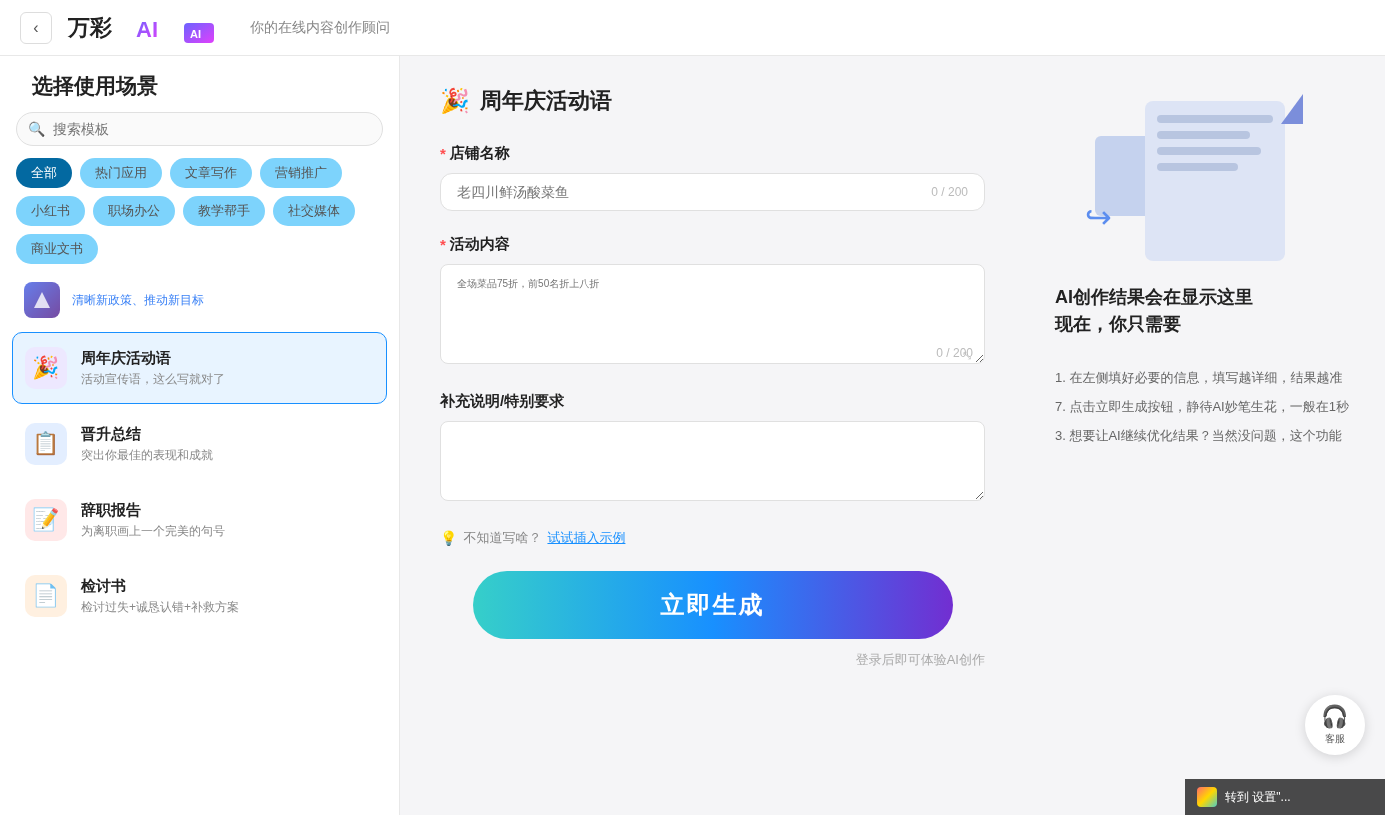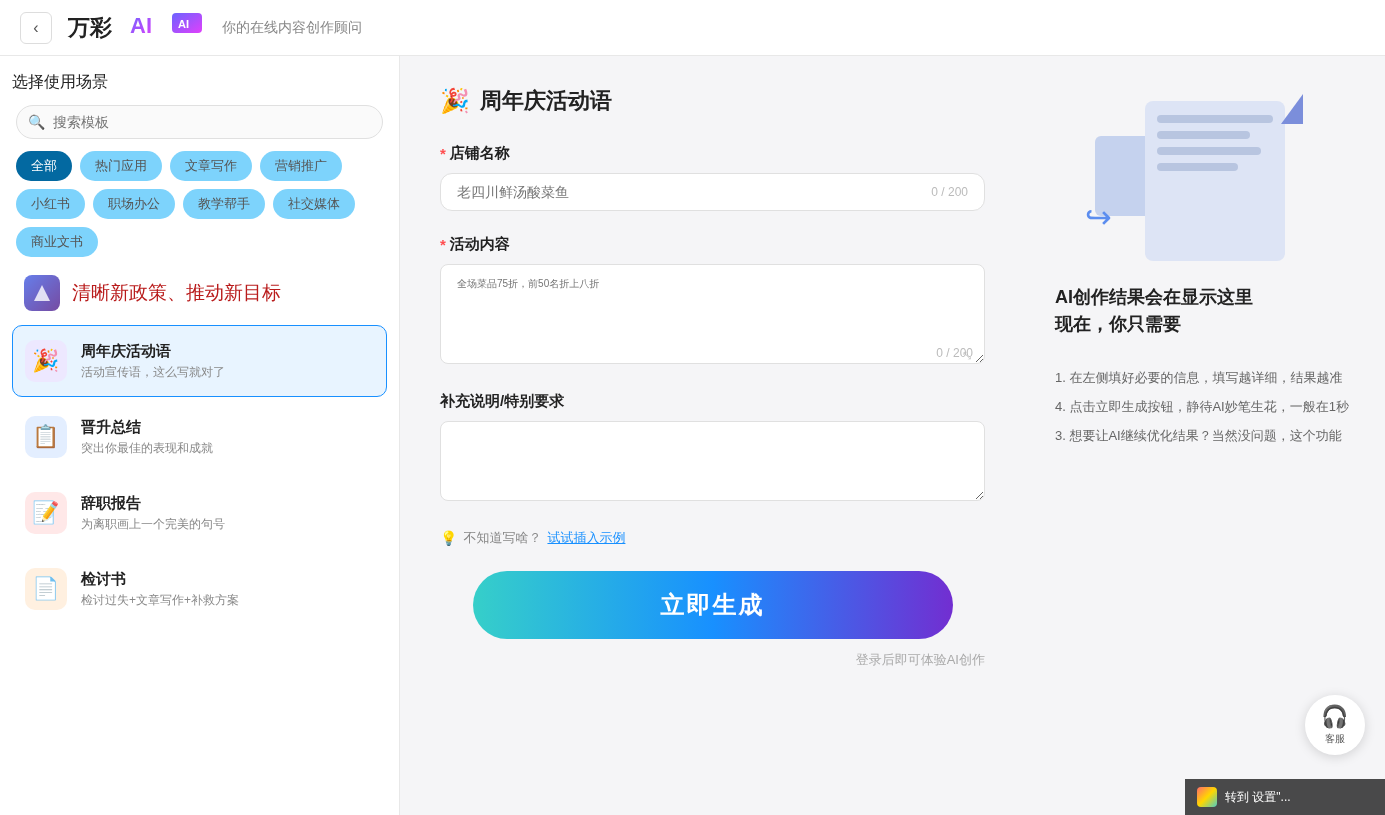--- a/index.html
+++ b/index.html
@@ -19,48 +19,48 @@
       border: 1px solid #ddd;
       border-radius: 6px;
       display: flex; align-items: center; justify-content: center;
       cursor: pointer;
       margin-right: 16px;
       color: #555;
       font-size: 16px;
     }
     .logo-area {
       display: flex;
-      align-items: flex-start;
-      gap: 18px;
+      align-items: flex-end;
+      gap: 24px;
     }
     .header-subtitle {
-      margin-left: 20px;
+      margin-left: 36px;
       color: #888;
       font-size: 14px;
     }
 
     
     .main-layout {
       display: flex;
       height: calc(815px - 56px);
     }
 
     
     .sidebar {
       width: 400px;
       background: #fff;
       border-right: 1px solid #e8e8e8;
       display: flex;
       flex-direction: column;
       overflow: hidden;
     }
     .sidebar-title {
-      padding: 16px 12px 12px;
-      font-size: 16px;
-      font-weight: 400;
+      padding: 16px 32px 12px;
+      font-size: 21px;
+      font-weight: 700;
       color: #222;
     }
     .search-box {
       margin: 0 16px 12px;
       position: relative;
     }
     .search-input {
       width: 100%;
       padding: 8px 12px 8px 36px;
       border: 1px solid #e0e0e0;
@@ -153,22 +153,22 @@
     .special-icon {
       width: 36px; height: 36px;
       background: linear-gradient(135deg, #667eea, #764ba2);
       border-radius: 8px;
       display: flex; align-items: center; justify-content: center;
       font-size: 16px;
       margin-right: 12px;
       flex-shrink: 0;
     }
     .special-text {
-      font-size: 19px;
-      color: #b91c1c;
+      font-size: 12px;
+      color: #3b82f6;
     }
 
     
     .content-area {
       flex: 1;
       padding: 30px 40px;
       overflow-y: auto;
       background: #f5f5f7;
     }
 
@@ -435,21 +435,21 @@
         <div class="list-item-content">
           <div class="title">辞职报告</div>
           <div class="desc">为离职画上一个完美的句号</div>
         </div>
       </div>
 
       <div class="list-item">
         <div class="list-item-icon orange-bg">📄</div>
         <div class="list-item-content">
           <div class="title">检讨书</div>
-          <div class="desc">检讨过失+文章写作+补救方案</div>
+          <div class="desc">检讨过失+诚恳认错+补救方案</div>
         </div>
       </div>
     </div>
   </div>
 
   <div class="content-area">
 
     <div class="form-header">
       <span class="form-title-icon">🎉</span>
       <span class="form-title">周年庆活动语</span>
@@ -514,21 +514,21 @@
 
       <div style="position:absolute;bottom:40px;left:0;font-size:32px;color:#5b8def;transform:scaleX(-1);">↩</div>
     </div>
 
     <div class="instructions" style="margin-top:8px;">
       <div class="instructions-title">
         <div>AI创作结果会在显示这里</div>
         <div>现在，你只需要</div>
       </div>
       <div class="instruction-item">1. 在左侧填好必要的信息，填写越详细，结果越准</div>
-      <div class="instruction-item">4. 点击立即生成按钮，静待AI妙笔生花，一般在1秒</div>
+      <div class="instruction-item">7. 点击立即生成按钮，静待AI妙笔生花，一般在1秒</div>
       <div class="instruction-item">3. 想要让AI继续优化结果？当然没问题，这个功能</div>
     </div>
   </div>
 
 </div>
 
 <div class="cs-btn">
   <span class="cs-icon">🎧</span>
   <span>客服</span>
 </div>

